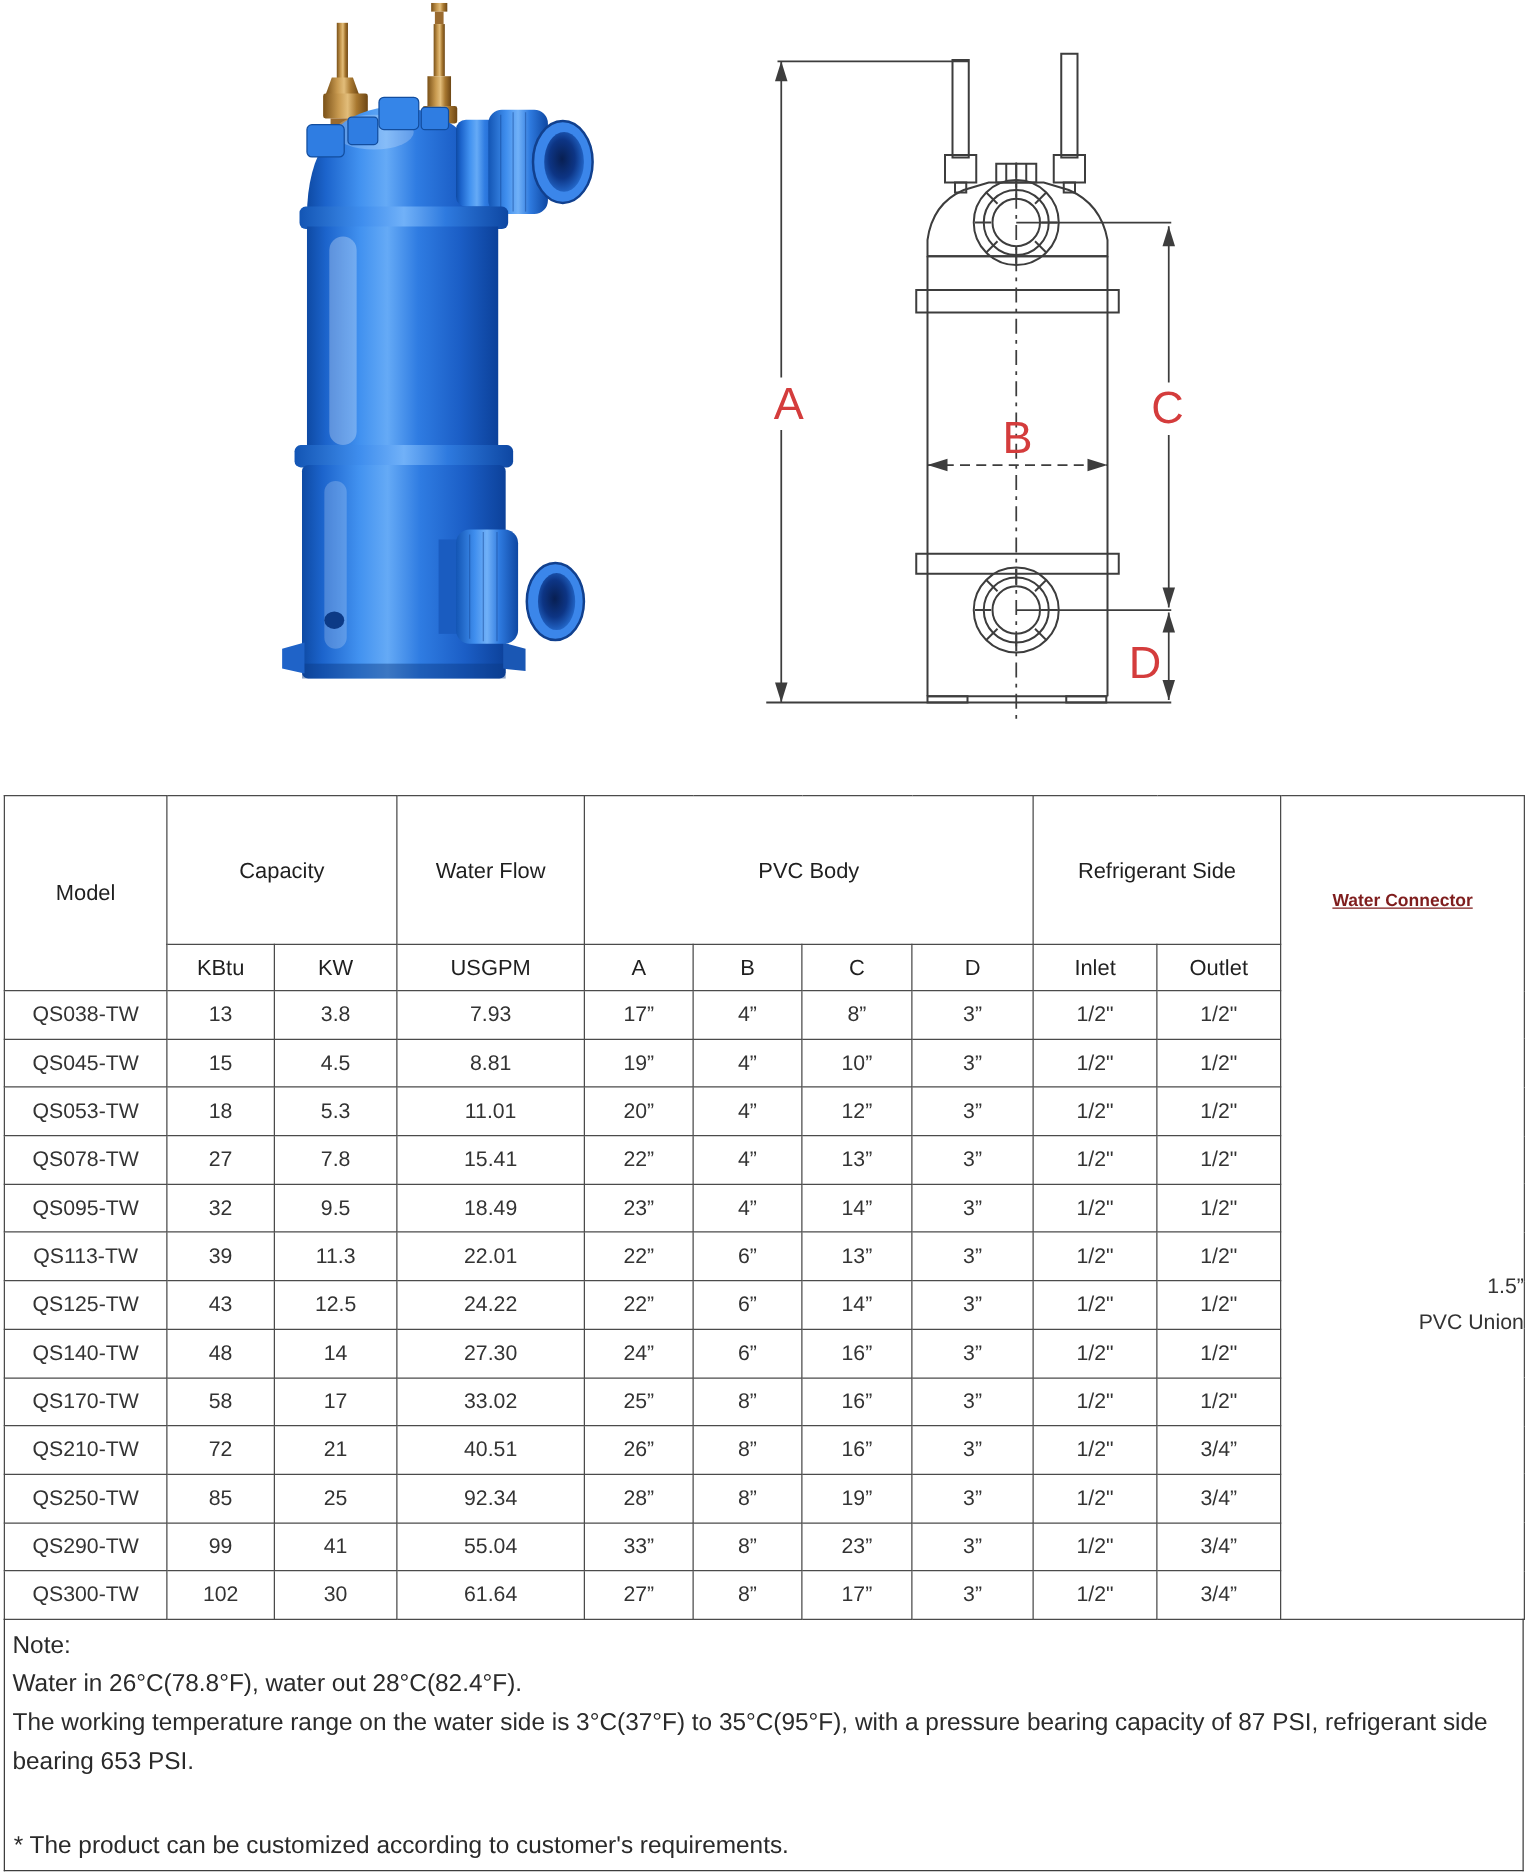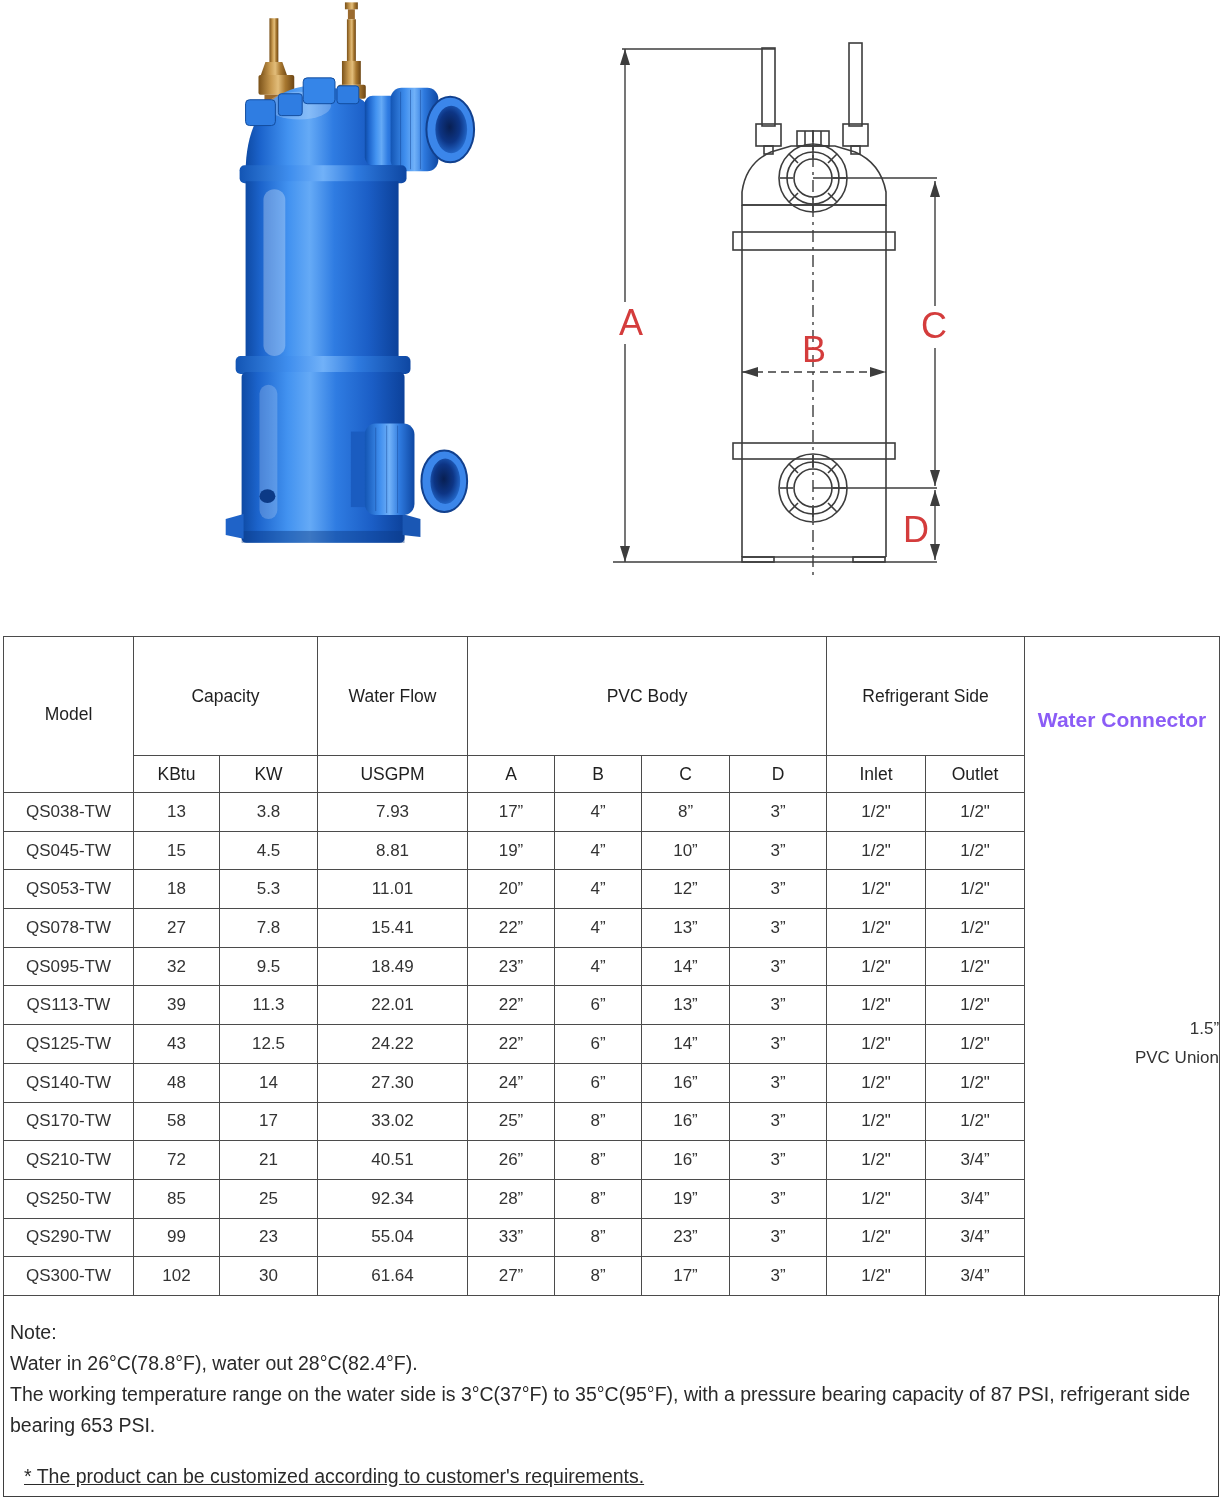--- a/index.html
+++ b/index.html
@@ -19,30 +19,30 @@
              border-collapse:collapse;table-layout:fixed;background:#fff;
              border:1.5px solid #3e3e3e;}
   table.spec th,table.spec td{border:1px solid #4b4b4b;text-align:center;
              vertical-align:middle;padding:0;color:#333;}
   table.spec th{font-weight:normal;font-size:17.5px;color:#1f1f1f;}
   tr.h1{height:119px;}
   tr.h2{height:37px;}
   tr.dr{height:38.7px;font-size:17px;}
   td.wc{vertical-align:top;}
   .wc-head{height:156px;display:flex;align-items:center;justify-content:center;
-           font-weight:bold;font-size:21px;color:#8b5cf6;}
+           font-weight:bold;font-size:14px;color:#7f1d1d;text-decoration:underline;}
   .wc-val{height:492px;display:flex;flex-direction:column;align-items:flex-end;
           justify-content:center;gap:9px;font-size:17px;color:#333;}
 
   
   .notebox{position:absolute;left:3px;top:1295px;width:1216px;height:202px;
            border:1.5px solid #3e3e3e;border-top:none;box-sizing:border-box;
            font-size:19.5px;color:#2a2a2a;line-height:31px;}
-  .note-inner{padding:6px 10px 0 6px;margin-top:16px;}
-  .note-foot{position:absolute;left:20px;bottom:8px;line-height:24px;text-decoration:underline;}
+  .note-inner{padding:6px 10px 0 6px;}
+  .note-foot{position:absolute;left:7px;bottom:8px;line-height:24px;}
 </style>
 </head>
 <body>
 
 <div class="page">
 
   <div class="photo-wrap">
     <svg viewBox="0 0 310 575" width="308" height="572">
       <defs>
         <linearGradient id="gBody" x1="0" y1="0" x2="1" y2="0">
@@ -400,21 +400,21 @@
           <td>28”</td>
           <td>8”</td>
           <td>19”</td>
           <td>3”</td>
           <td>1/2"</td>
           <td>3/4”</td>
       </tr>
       <tr class="dr">
         <td>QS290-TW</td>
           <td>99</td>
-          <td>23</td>
+          <td>41</td>
           <td>55.04</td>
           <td>33”</td>
           <td>8”</td>
           <td>23”</td>
           <td>3”</td>
           <td>1/2"</td>
           <td>3/4”</td>
       </tr>
       <tr class="dr">
         <td>QS300-TW</td>

